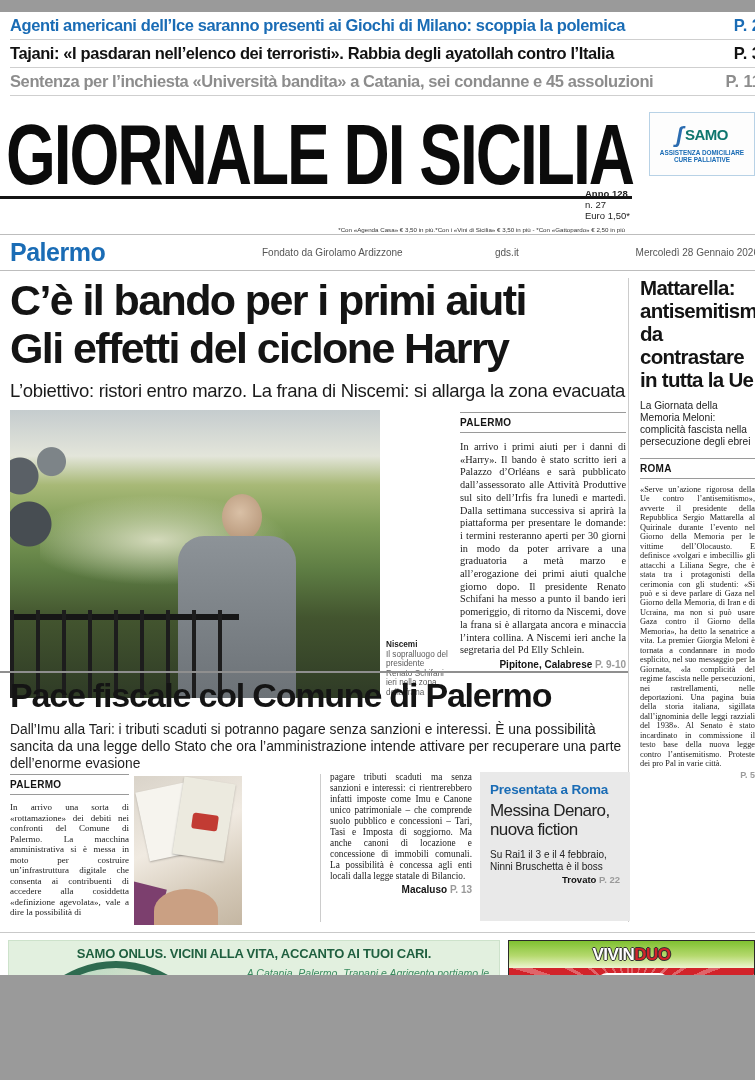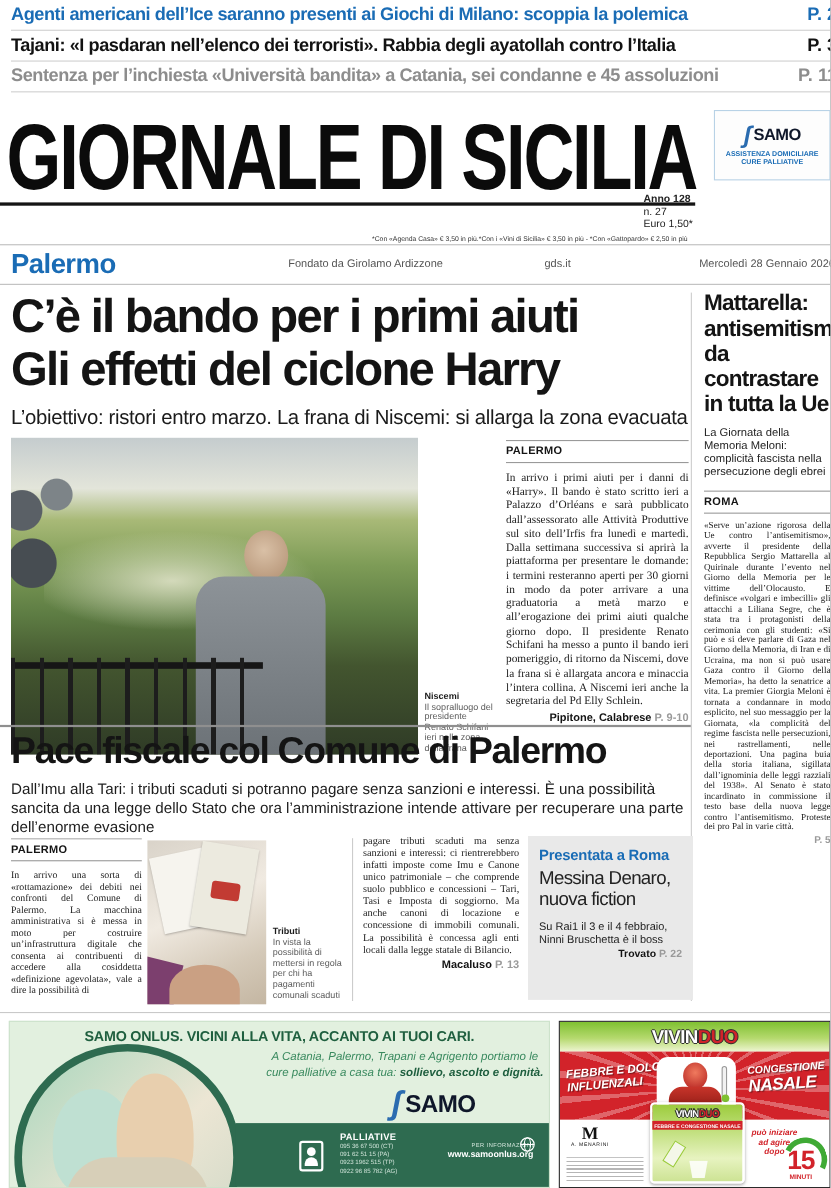--- a/index.html
+++ b/index.html
@@ -1,18 +1,18 @@
 <!DOCTYPE html>
 <html><head>
 <meta charset="utf-8">
 <style>
   * { margin:0; padding:0; box-sizing:border-box; }
   html,body { background:#9a9a9a; }
   .page {
-    position:relative; width:755px; height:1080px; margin:0 auto;
+    position:relative; width:755px; height:963px; margin:12px auto;
     background:#ffffff; overflow:hidden;
     font-family:"Liberation Sans", sans-serif; color:#111;
   }
   .abs { position:absolute; }
   .serif { font-family:"Liberation Serif", serif; }
 
   
   .teaser-row { position:absolute; left:10px; right:0; height:28px;
     border-bottom:1px solid #cfcfcf; display:flex; align-items:center; }
   .teaser-text { font-size:16.5px; font-weight:700; letter-spacing:-0.4px; white-space:nowrap; }
@@ -20,21 +20,21 @@
   .t-blue { color:#1a6cb5; } .t-black { color:#121212; } .t-gray { color:#8d8d8d; }
 
   
   .mast-title { left:6px; top:94px; font-size:64px; font-weight:900; letter-spacing:-2px;
     transform:scaleY(1.32); transform-origin:top left; white-space:nowrap; color:#0b0b0b; }
   .mast-rule { left:0; top:184px; width:632px; height:3px; background:#141414; }
   .samo-box { left:649px; top:100px; width:106px; height:64px; border:1px solid #b8d2e6;
     display:flex; flex-direction:column; align-items:center; justify-content:center; background:#fdfdfd; }
   .samo-box .logoline { display:flex; align-items:center; gap:2px; }
   .samo-swirl { font-size:22px; color:#2b6cb0; font-weight:700; font-style:italic; line-height:20px; }
-  .samo-word { color:#0f172a; font-weight:800; font-size:15px; letter-spacing:-0.5px; }
+  .samo-word { color:#0f766e; font-weight:800; font-size:15px; letter-spacing:-0.5px; }
   .samo-box .sub { margin-top:4px; color:#1a6cb5; font-weight:700; font-size:6.4px; text-align:center; line-height:7.5px; }
   .price-block { left:585px; top:176px; font-size:9.5px; line-height:11px; color:#222; }
   .price-note { right:130px; top:214px; font-size:6.2px; color:#333; white-space:nowrap; }
 
   
   .section-bar { left:0; top:222px; width:755px; height:37px;
     border-top:1px solid #bdbdbd; border-bottom:1px solid #bdbdbd; }
   .edition { left:10px; top:3px; font-size:25px; font-weight:800; color:#1a6cb5; letter-spacing:-0.5px; position:absolute; }
   .founded { left:262px; top:12px; font-size:10px; color:#555; position:absolute; }
   .site { left:495px; top:12px; font-size:10px; color:#555; position:absolute; }
@@ -274,24 +274,20 @@
     <div class="body-text serif">In arrivo una sorta di «rottamazione» dei debiti nei confronti del Comune di Palermo. La macchina amministrativa si è messa in moto per costruire un’infrastruttura digitale che consenta ai contribuenti di accedere alla cosiddetta «definizione agevolata», vale a dire la possibilità di</div>
   </div>
 
   <div class="abs photo2">
     <div class="ph2-r1"></div>
     <div class="ph2-r2"></div>
     <div class="ph2-red"></div>
     <div class="ph2-purple"></div>
     <div class="ph2-hand"></div>
   </div>
-  <div class="abs caption2">
-    <span class="cap-title">Tributi</span>
-    <span>In vista la possibilità di mettersi in regola per chi ha pagamenti comunali scaduti</span>
-  </div>
   <div class="abs vdiv2"></div>
 
   <div class="abs colB">
     <div class="body-text serif">pagare tributi scaduti ma senza sanzioni e interessi: ci rientrerebbero infatti imposte come Imu e Canone unico patrimoniale – che comprende suolo pubblico e concessioni – Tari, Tasi e Imposta di soggiorno. Ma anche canoni di locazione e concessione di immobili comunali. La possibilità è concessa agli enti locali dalla legge statale di Bilancio.</div>
     <div class="byline">
       <span>Macaluso</span>
       <span class="pnum">P. 13</span>
     </div>
   </div>
 

